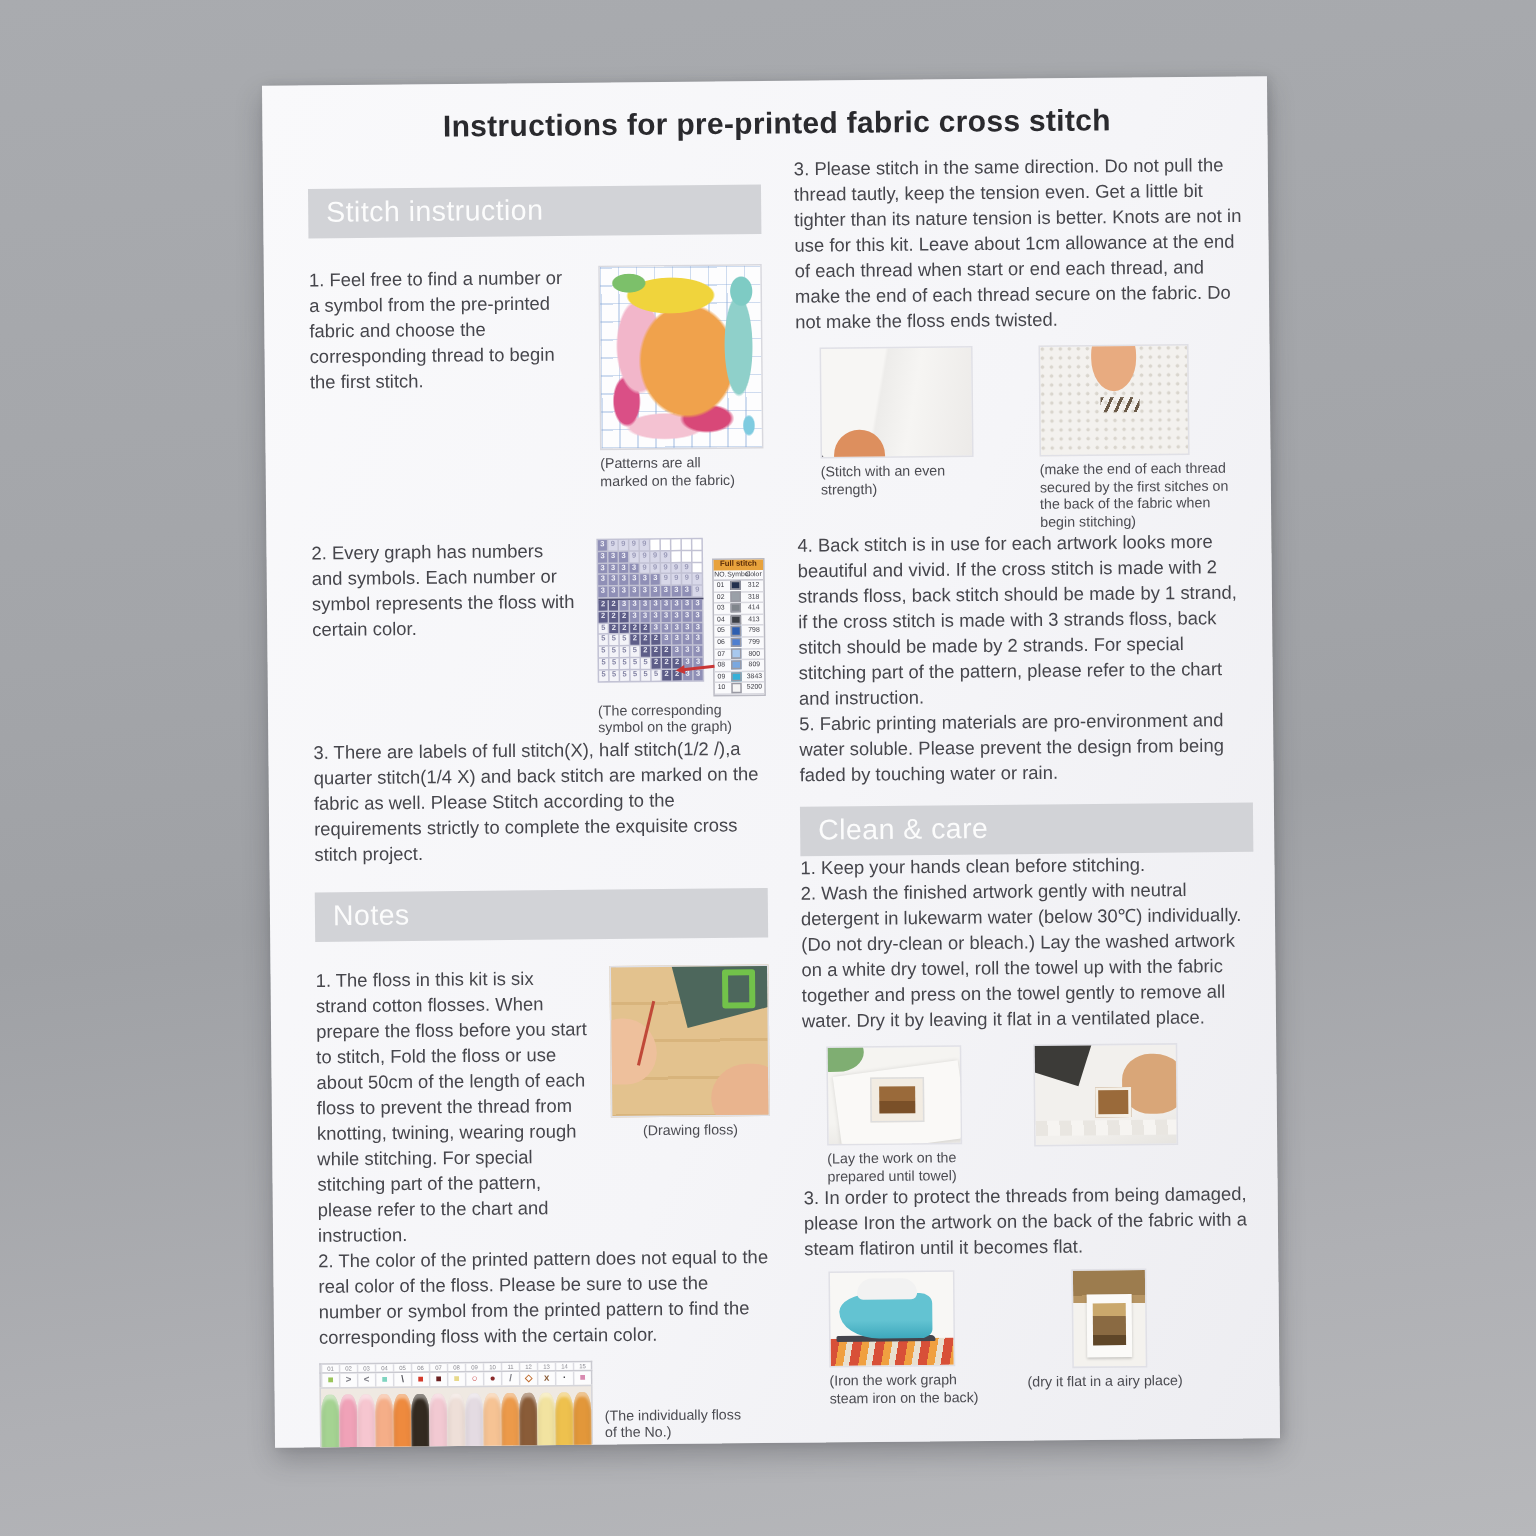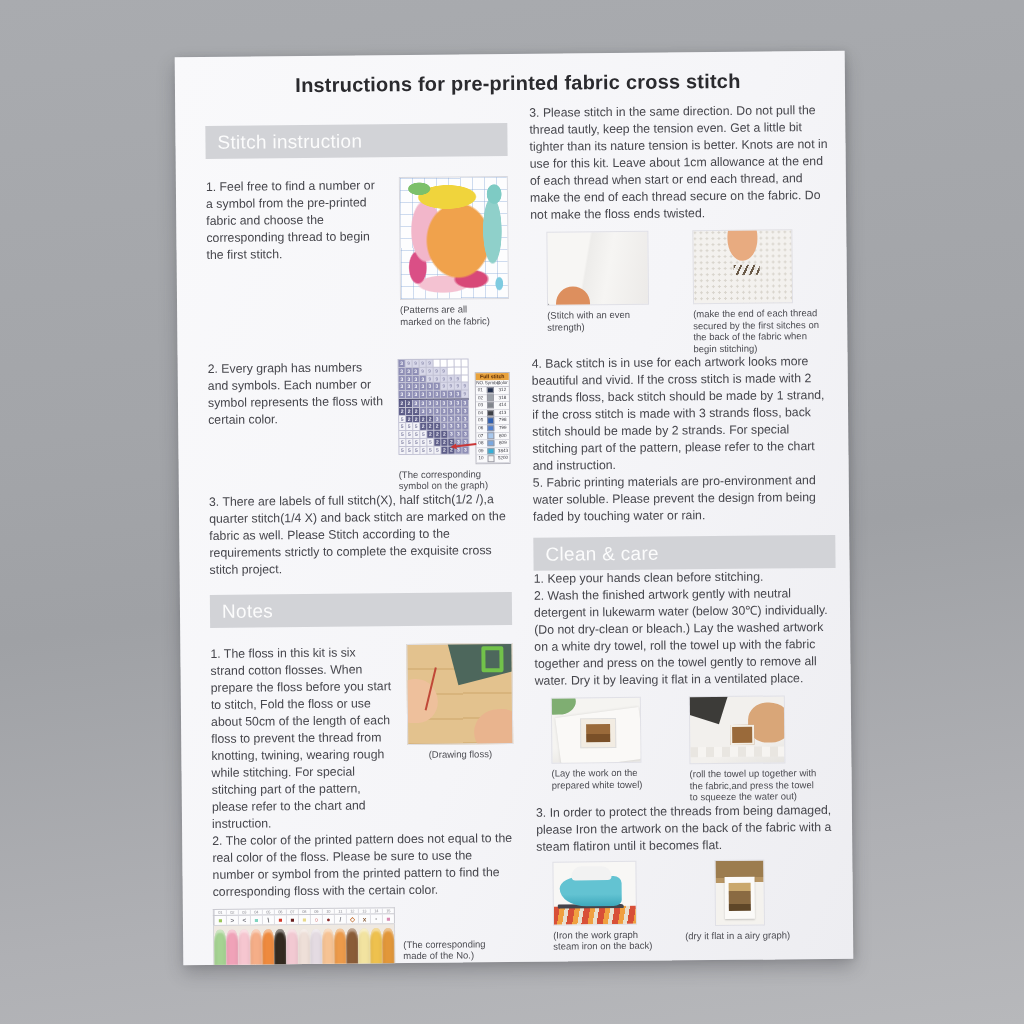--- a/index.html
+++ b/index.html
@@ -472,21 +472,21 @@
               <i style="background: rgb(238, 223, 216);"></i>
               <i style="background: rgb(228, 219, 226);"></i>
               <i style="background: rgb(246, 195, 148);"></i>
               <i style="background: rgb(236, 154, 74);"></i>
               <i style="background: rgb(138, 92, 56);"></i>
               <i style="background: rgb(242, 227, 160);"></i>
               <i style="background: rgb(238, 193, 78);"></i>
               <i style="background: rgb(226, 151, 58);"></i>
             </div>
         </div>
-        <div class="cap" style="width:92px;margin-left:8px;margin-top:18px;">(The corresponding made of the No.)</div>
+        <div class="cap" style="width:92px;margin-left:8px;margin-top:18px;">(The individually floss of the No.)</div>
       </div>
 
     </div>
 
     <div class="col">
 
       <p class="body-text">3. Please stitch in the same direction. Do not pull the thread tautly, keep the tension even. Get a little bit tighter than its nature tension is better. Knots are not in use for this kit. Leave about 1cm allowance at the end of each thread when start or end each thread, and make the end of each thread secure on the fabric. Do not make the floss ends twisted.</p>
 
       <div class="figs-row mt8">
         <div class="fig">
@@ -515,49 +515,48 @@
 
       <p class="body-text mt8">2. Wash the finished artwork gently with neutral detergent in lukewarm water (below 30℃) individually.(Do not dry-clean or bleach.) Lay the washed artwork on a white dry towel, roll the towel up with the fabric together and press on the towel gently to remove all water. Dry it by leaving it flat in a ventilated place.</p>
 
       <div class="figs-row mt8" style="gap:42px;">
         <div class="fig">
           <div class="photo-towel1">
             <div class="pt1-leaf"></div>
               <div class="pt1-towel"></div>
               <div class="pt1-art"></div>
           </div>
-          <div class="cap" style="width:96px;">(Lay the work on the prepared white towel)</div>
+          <div class="cap" style="width:96px;">(Lay the work on the prepared until towel)</div>
         </div>
         <div class="fig">
           <div class="photo-towel2">
             <div class="pt2-dark"></div>
               <div class="pt2-fold"></div>
               <div class="pt2-hand"></div>
               <div class="pt2-art"></div>
           </div>
-          <div class="cap" style="width:132px;">(roll the towel up together with the fabric,and press the towel to squeeze the water out)</div>
         </div>
       </div>
 
       <p class="body-text mt8">3. In order to protect the threads from being damaged, please Iron the artwork on the back of the fabric with a steam flatiron until it becomes flat.</p>
 
       <div class="figs-row mt6" style="gap:62px;">
         <div class="fig">
           <div class="photo-iron">
             <div class="pi-fabric"></div>
               <div class="pi-sole"></div>
               <div class="pi-body"></div>
               <div class="pi-handle"></div>
           </div>
           <div class="cap" style="width:100px;">(Iron the work graph steam iron on the back)</div>
         </div>
         <div class="fig">
           <div class="photo-dry">
             <div class="pd-frame"></div>
               <div class="pd-pic"></div>
           </div>
-          <div class="cap" style="width:128px;margin-left:-30px;">(dry it flat in a airy graph)</div>
+          <div class="cap" style="width:128px;margin-left:-30px;">(dry it flat in a airy place)</div>
         </div>
       </div>
 
     </div>
   </div>
 </div>
 
 </body></html>

